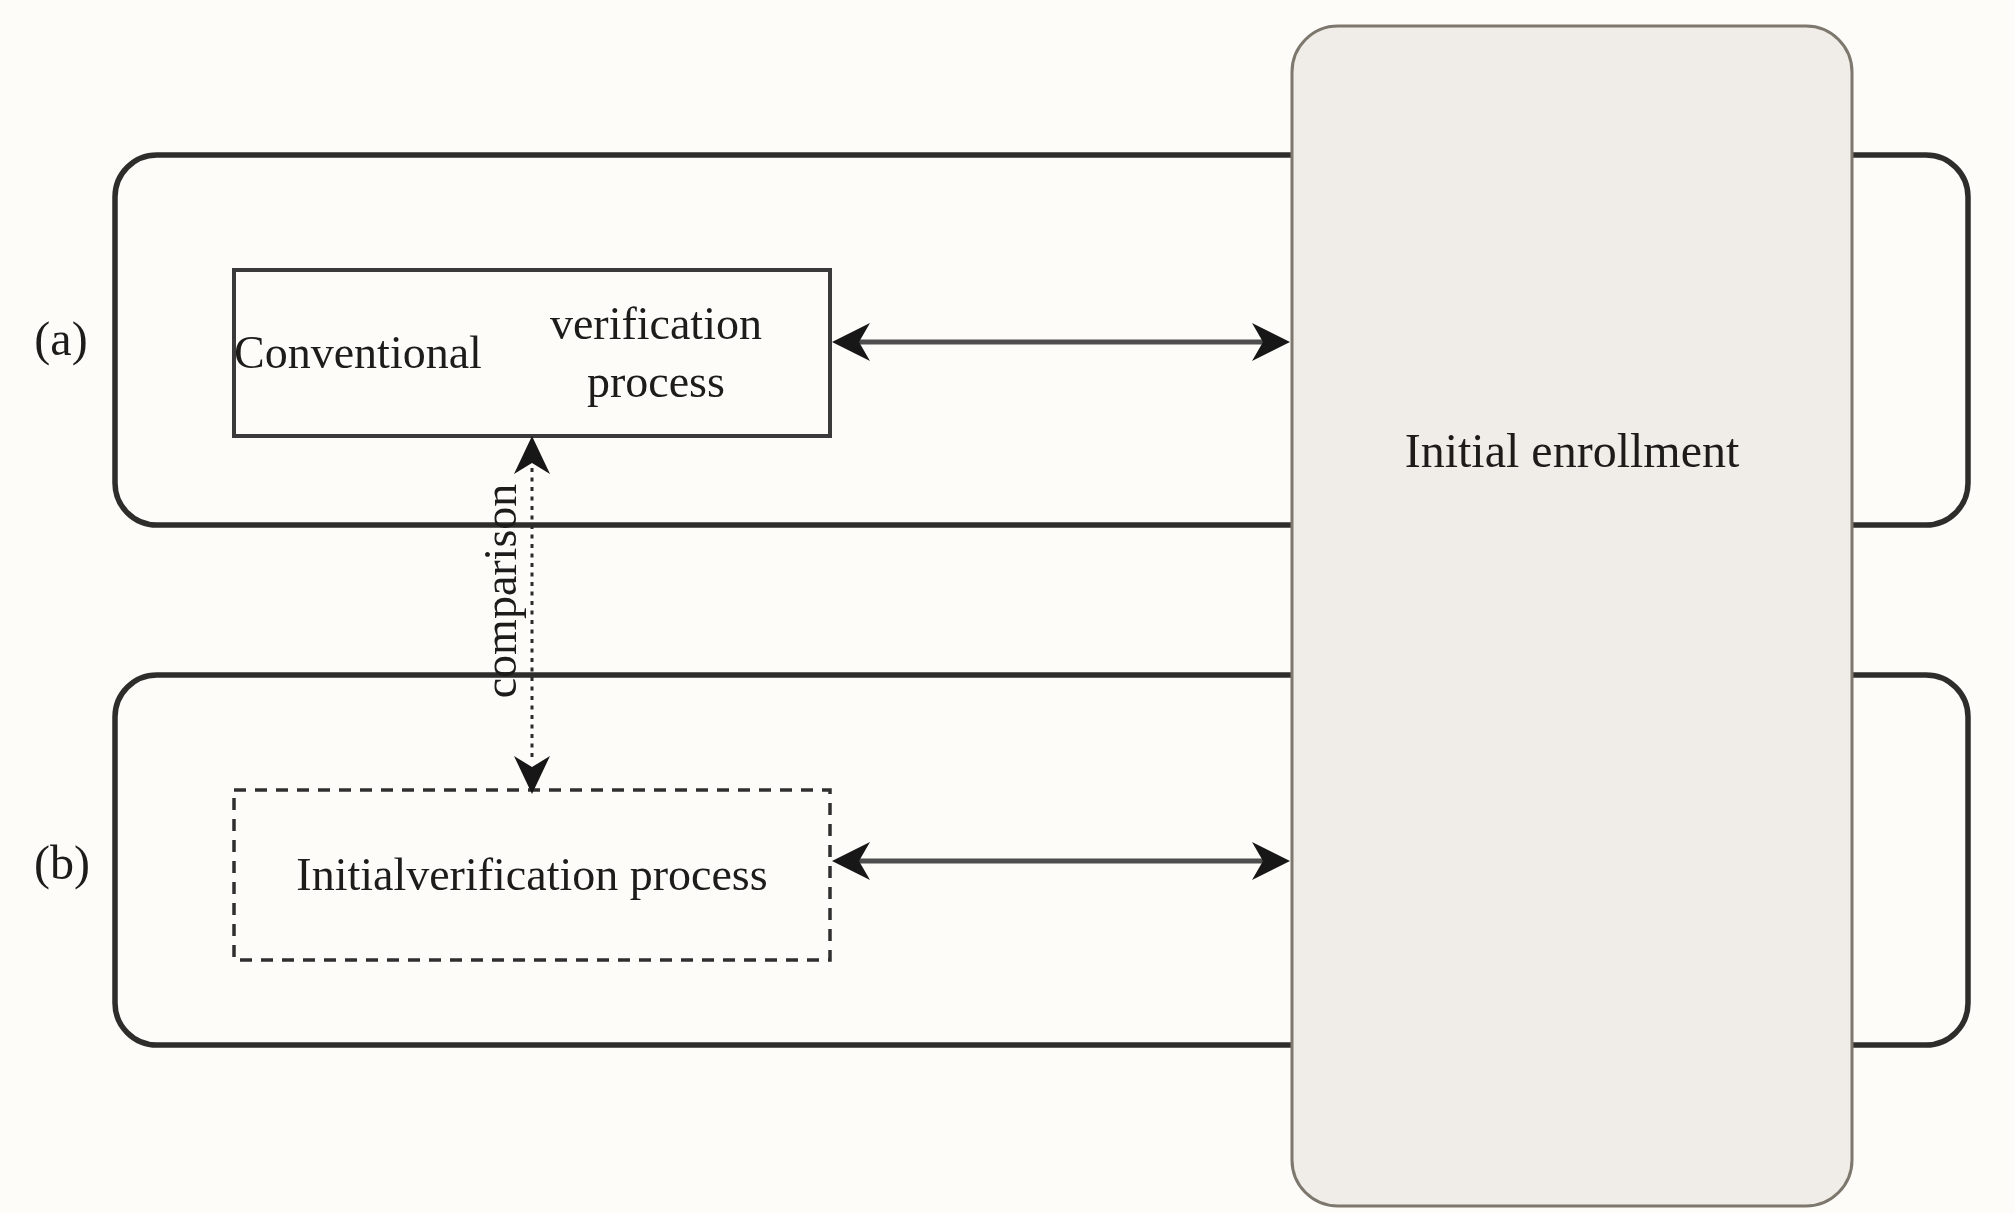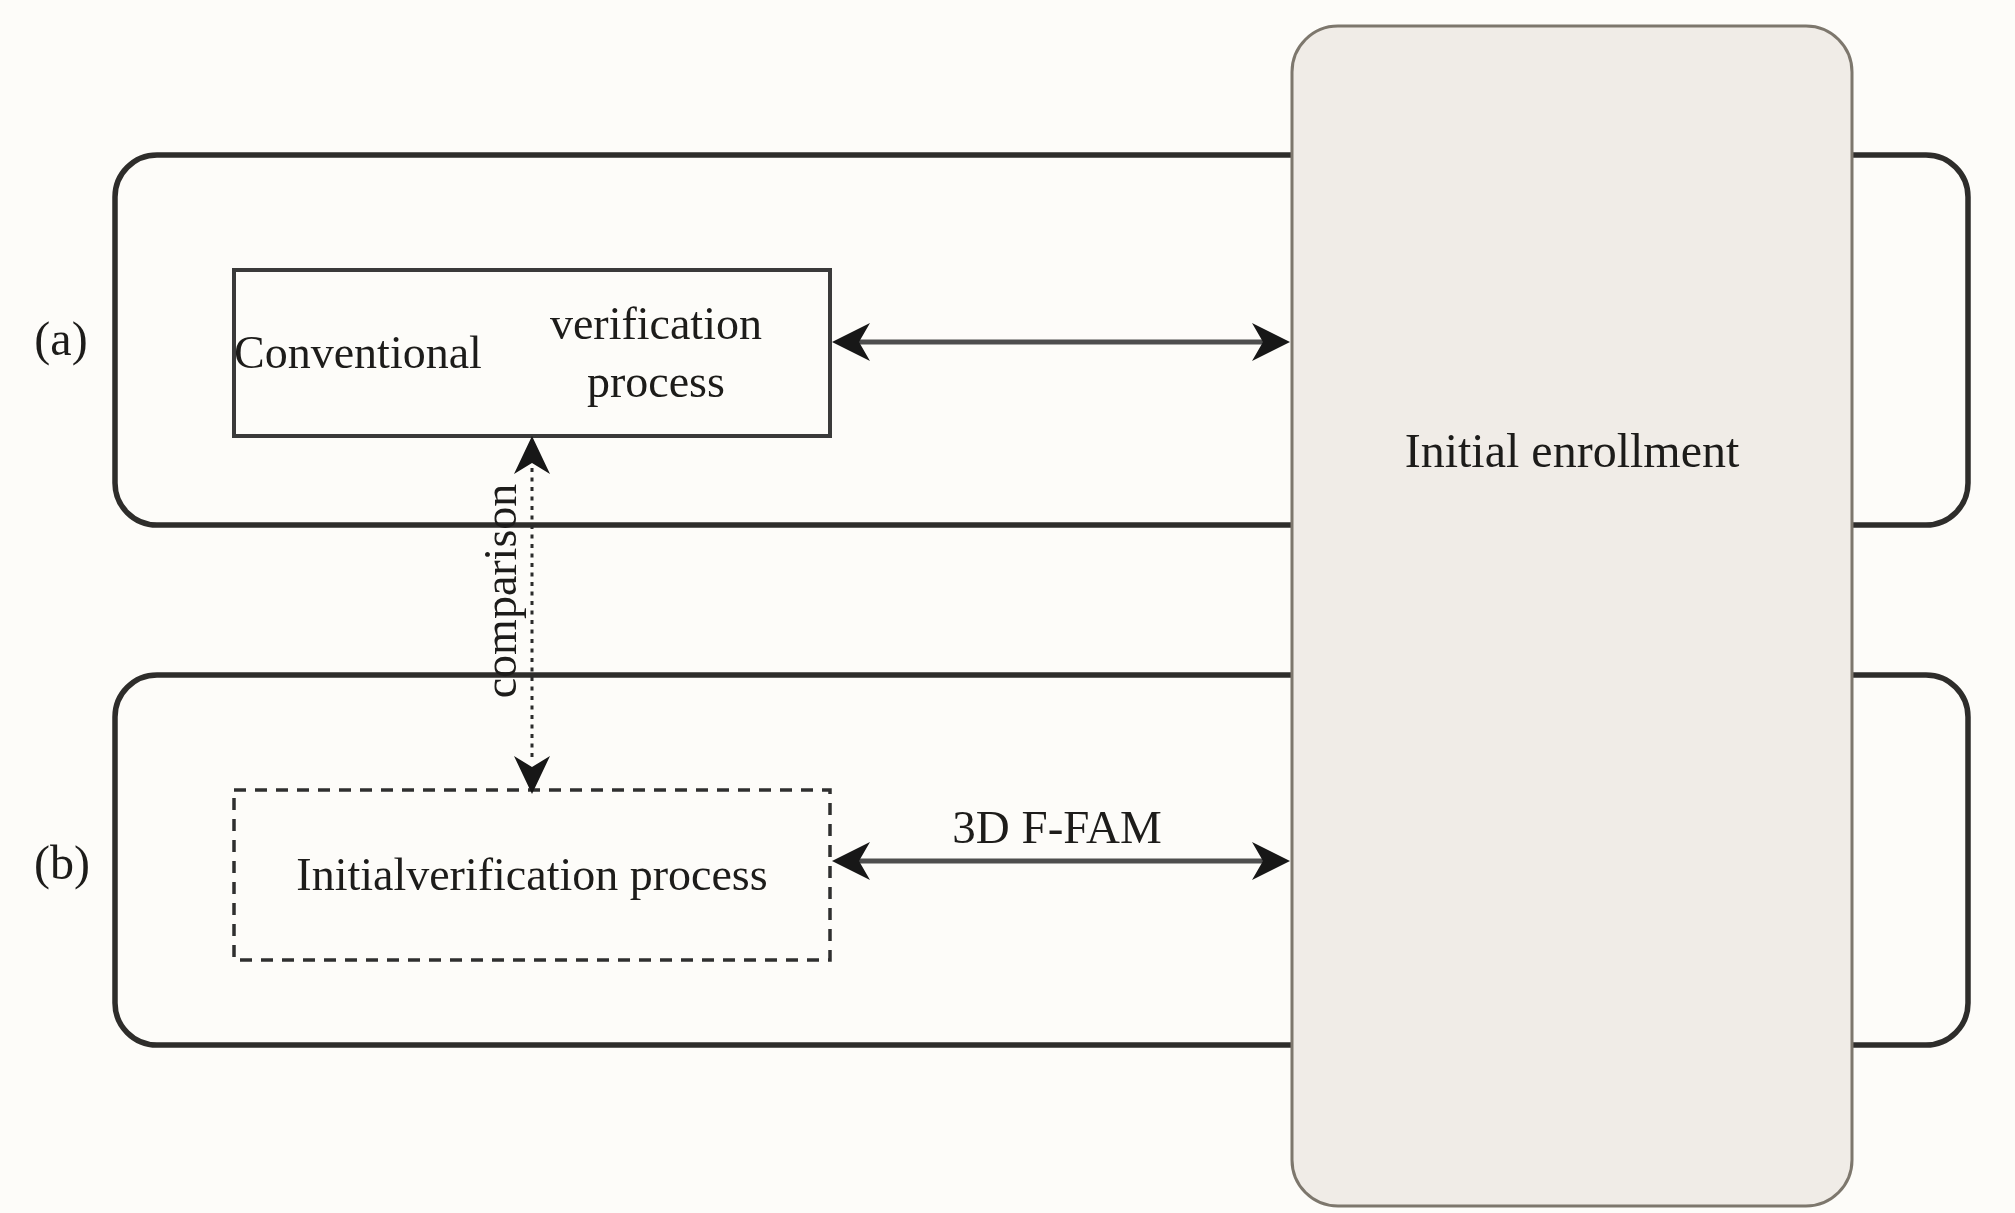--- a/index.html
+++ b/index.html
@@ -82,17 +82,16 @@
 
   <div class="txt box-label" style="left:234px;top:790px;width:596px;height:170px;">
     <span>Initial</span>
     <span>verification process</span>
   </div>
 
   <div class="txt enroll-label" style="left:1292px;top:26px;width:560px;height:848px;">
     <span>Initial enrollment</span>
   </div>
 
-  <div class="txt ffam-label" style="left:1057px;top:827px;">3D F-FAM</div>
 
   <div class="txt comparison-label" style="left:500px;top:591px;">comparison</div>
 
 </div>
 
 </body></html>

